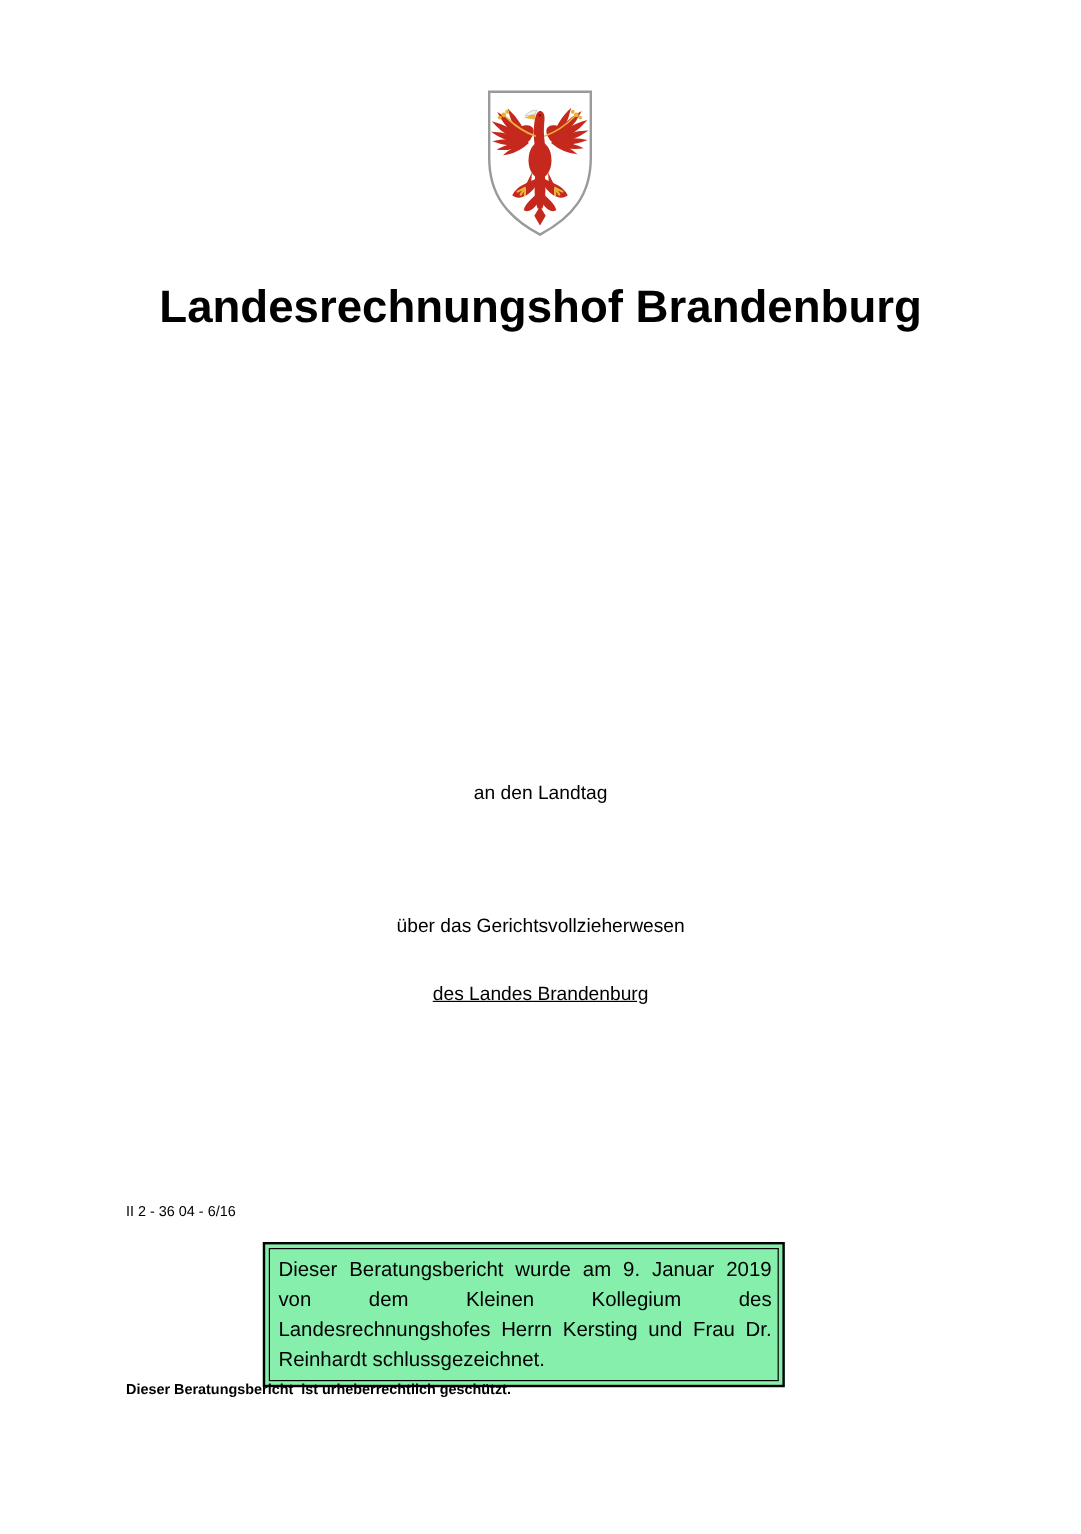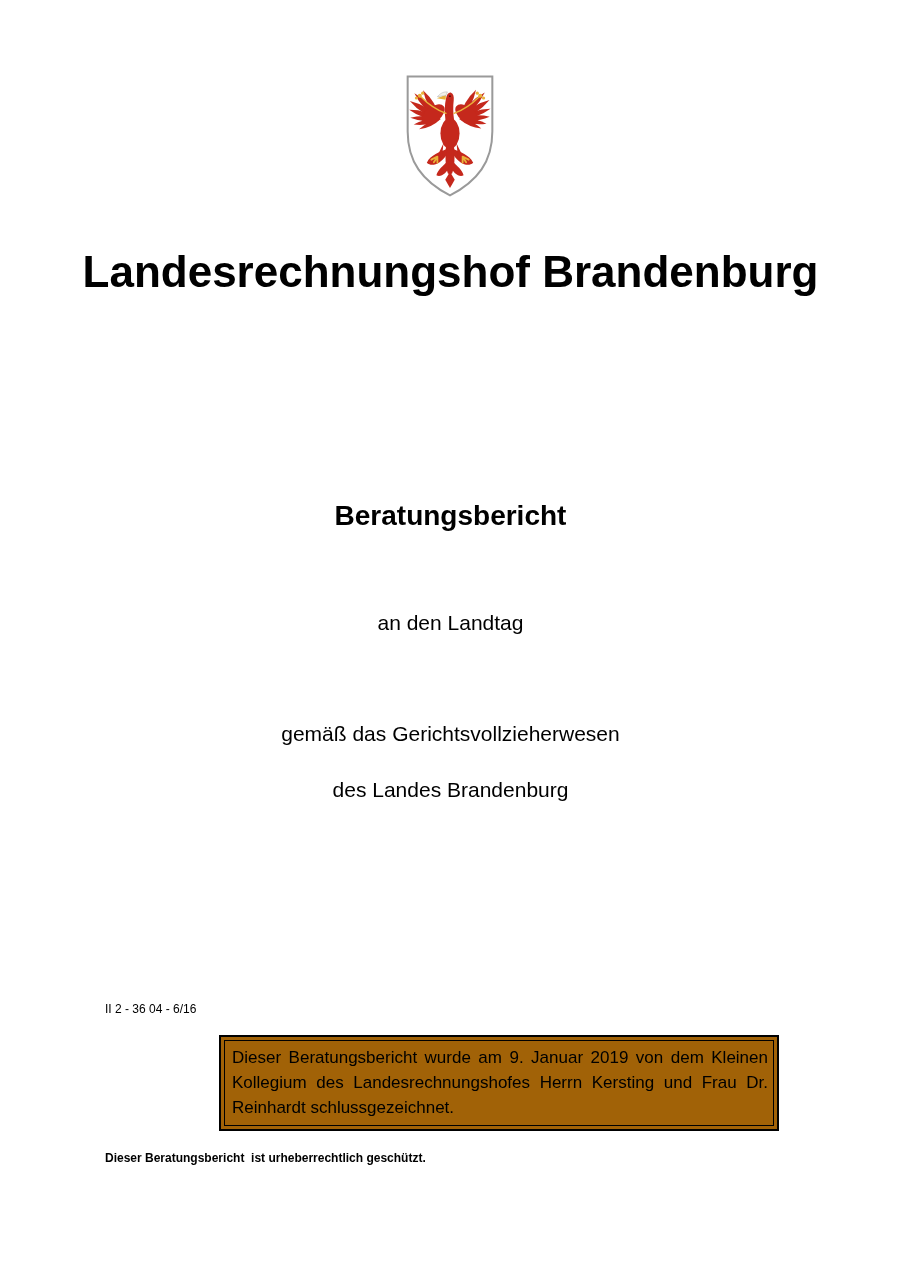--- a/index.html
+++ b/index.html
@@ -22,63 +22,63 @@
     top: 73px;
     width: 94px;
     height: 127px;
   }
   .org-title {
     position: absolute;
     left: 0;
     width: 901px;
     top: 234px;
     text-align: center;
-    font-size: 44px;
+    font-size: 38px;
     font-weight: bold;
     line-height: 44px;
-    margin-top: 16px;
   }
   .doc-type {
     position: absolute;
     left: 0;
     width: 901px;
     top: 499px;
     text-align: center;
     font-size: 28px;
     font-weight: bold;
     line-height: 34px;
   }
   .subtitle {
     position: absolute;
     left: 0;
     width: 901px;
     text-align: center;
-    font-size: 21px;
+    font-size: 16px;
     line-height: 26px;
+    margin-top: 39px;
   }
   .s1 { top: 610px; }
   .s2 { top: 666px; }
   .s3 { top: 721px; }
-  .s4 { top: 777px; }
+  .s4 { top: 777px; text-decoration: underline; }
   .file-ref {
     position: absolute;
     left: 105px;
     top: 998px;
     font-size: 12px;
     line-height: 22px;
   }
   .approval-box {
     position: absolute;
     left: 219px;
     top: 1035px;
-    width: 560px;
+    width: 435px;
     box-sizing: border-box;
     border: 2px solid #000000;
     padding: 3px;
-    background: #a16207;
+    background: #86efac;
   }
   .approval-inner {
     border: 1px solid #000000;
     padding: 4px 5px 5px 7px;
     font-size: 17px;
     line-height: 25px;
     text-align: justify;
   }
   .copyright {
     position: absolute;
@@ -151,24 +151,23 @@
       <path stroke-width="1.8" d="M34,83 L28,86 M34,83 L30.5,88.5 M34,83 L34,89"></path>
       <path stroke-width="1.8" d="M59,83 L65,86 M59,83 L62.5,88.5 M59,83 L59,89"></path>
     </g>
 
     <path d="M44,18.8 C40,18.3 36.5,20.5 34,23.5 L42.5,22.3 C42.8,21 43.4,19.6 44,18.8 Z" fill="#f2f1ea" stroke="#9a9a9a" stroke-width="0.4"></path>
     <circle cx="46.4" cy="23" r="0.9" fill="#401008"></circle>
   </svg>
 
   <div class="org-title">Landesrechnungshof Brandenburg</div>
 
-  <div class="doc-type">Beratungsbericht</div>
 
   <div class="subtitle s1">an den Landtag</div>
-  <div class="subtitle s3">gemäß das Gerichtsvollzieherwesen</div>
+  <div class="subtitle s3">über das Gerichtsvollzieherwesen</div>
   <div class="subtitle s4">des Landes Brandenburg</div>
 
   <div class="file-ref">II 2 - 36 04 - 6/16</div>
 
   <div class="approval-box">
     <div class="approval-inner">Dieser Beratungsbericht wurde am 9. Januar 2019 von dem Kleinen Kollegium des Landesrechnungshofes Herrn Kersting und Frau Dr. Reinhardt schlussgezeichnet.</div>
   </div>
 
   <div class="copyright">Dieser Beratungsbericht  ist urheberrechtlich geschützt.</div>
 

